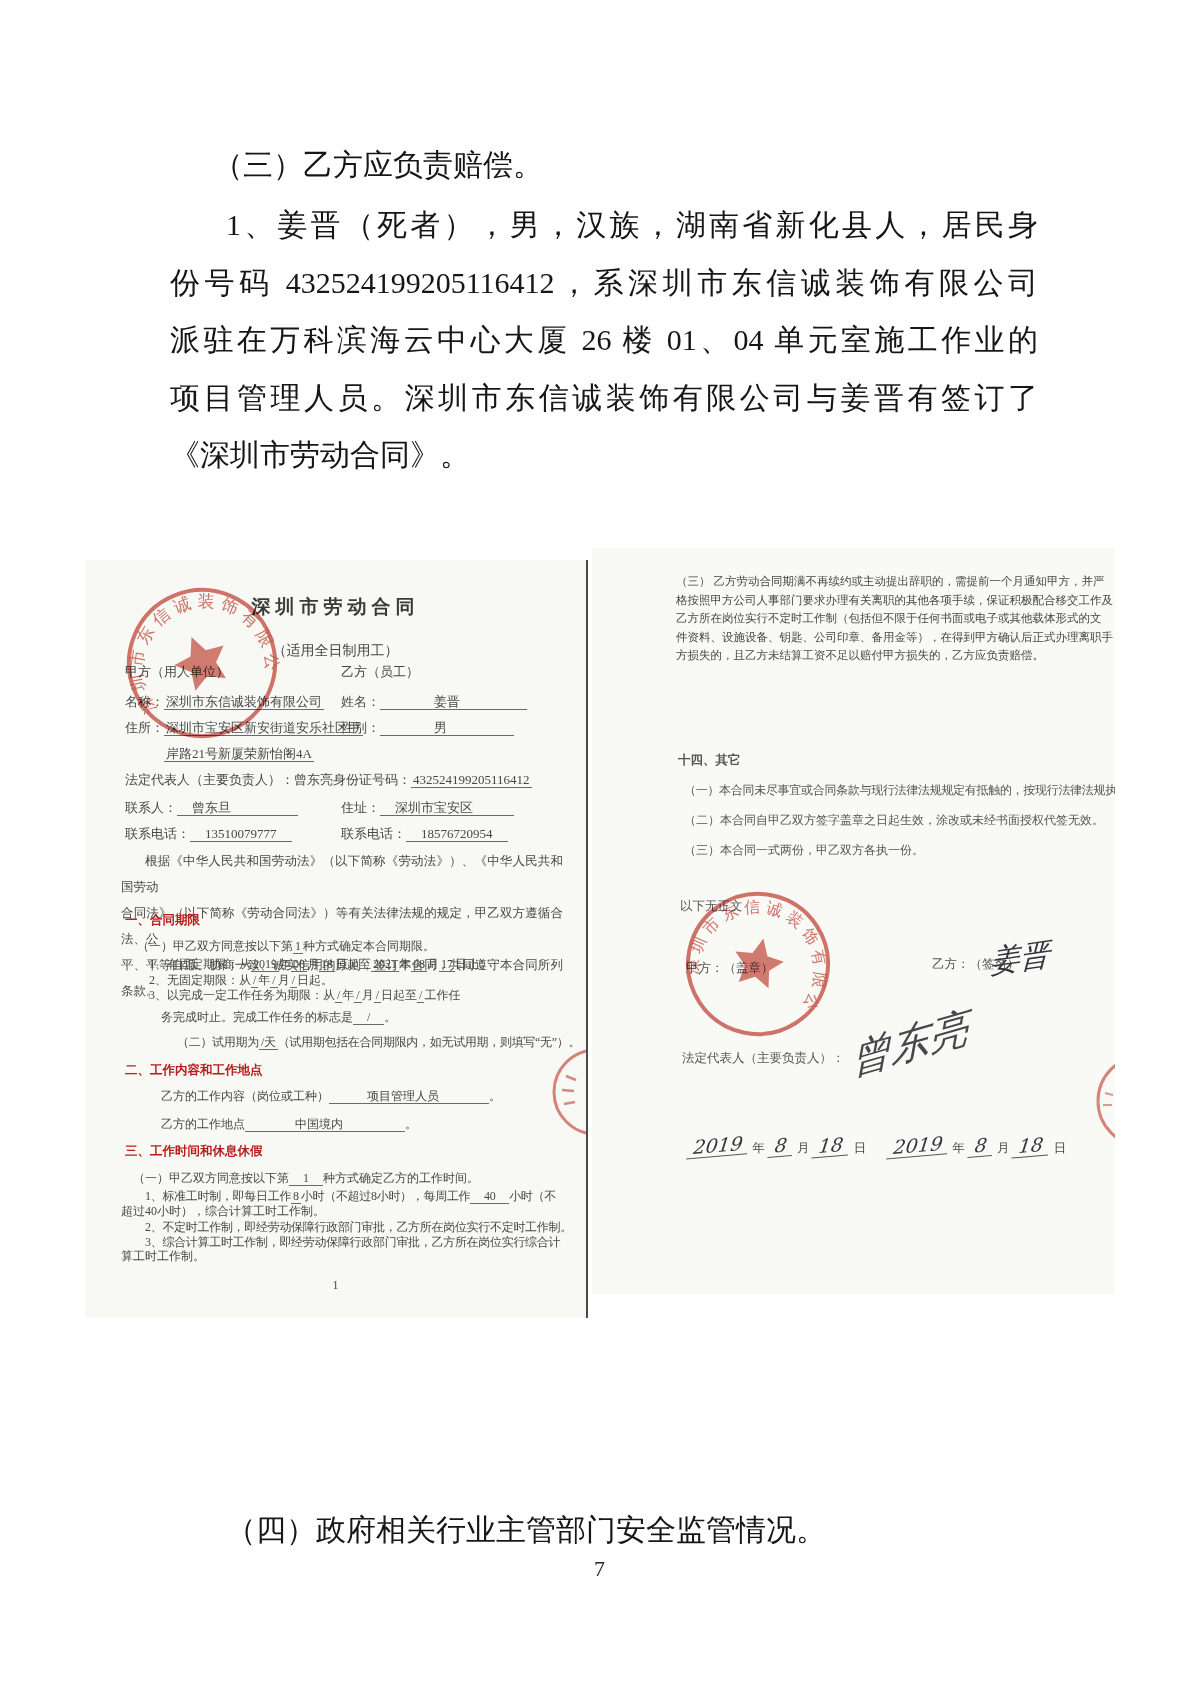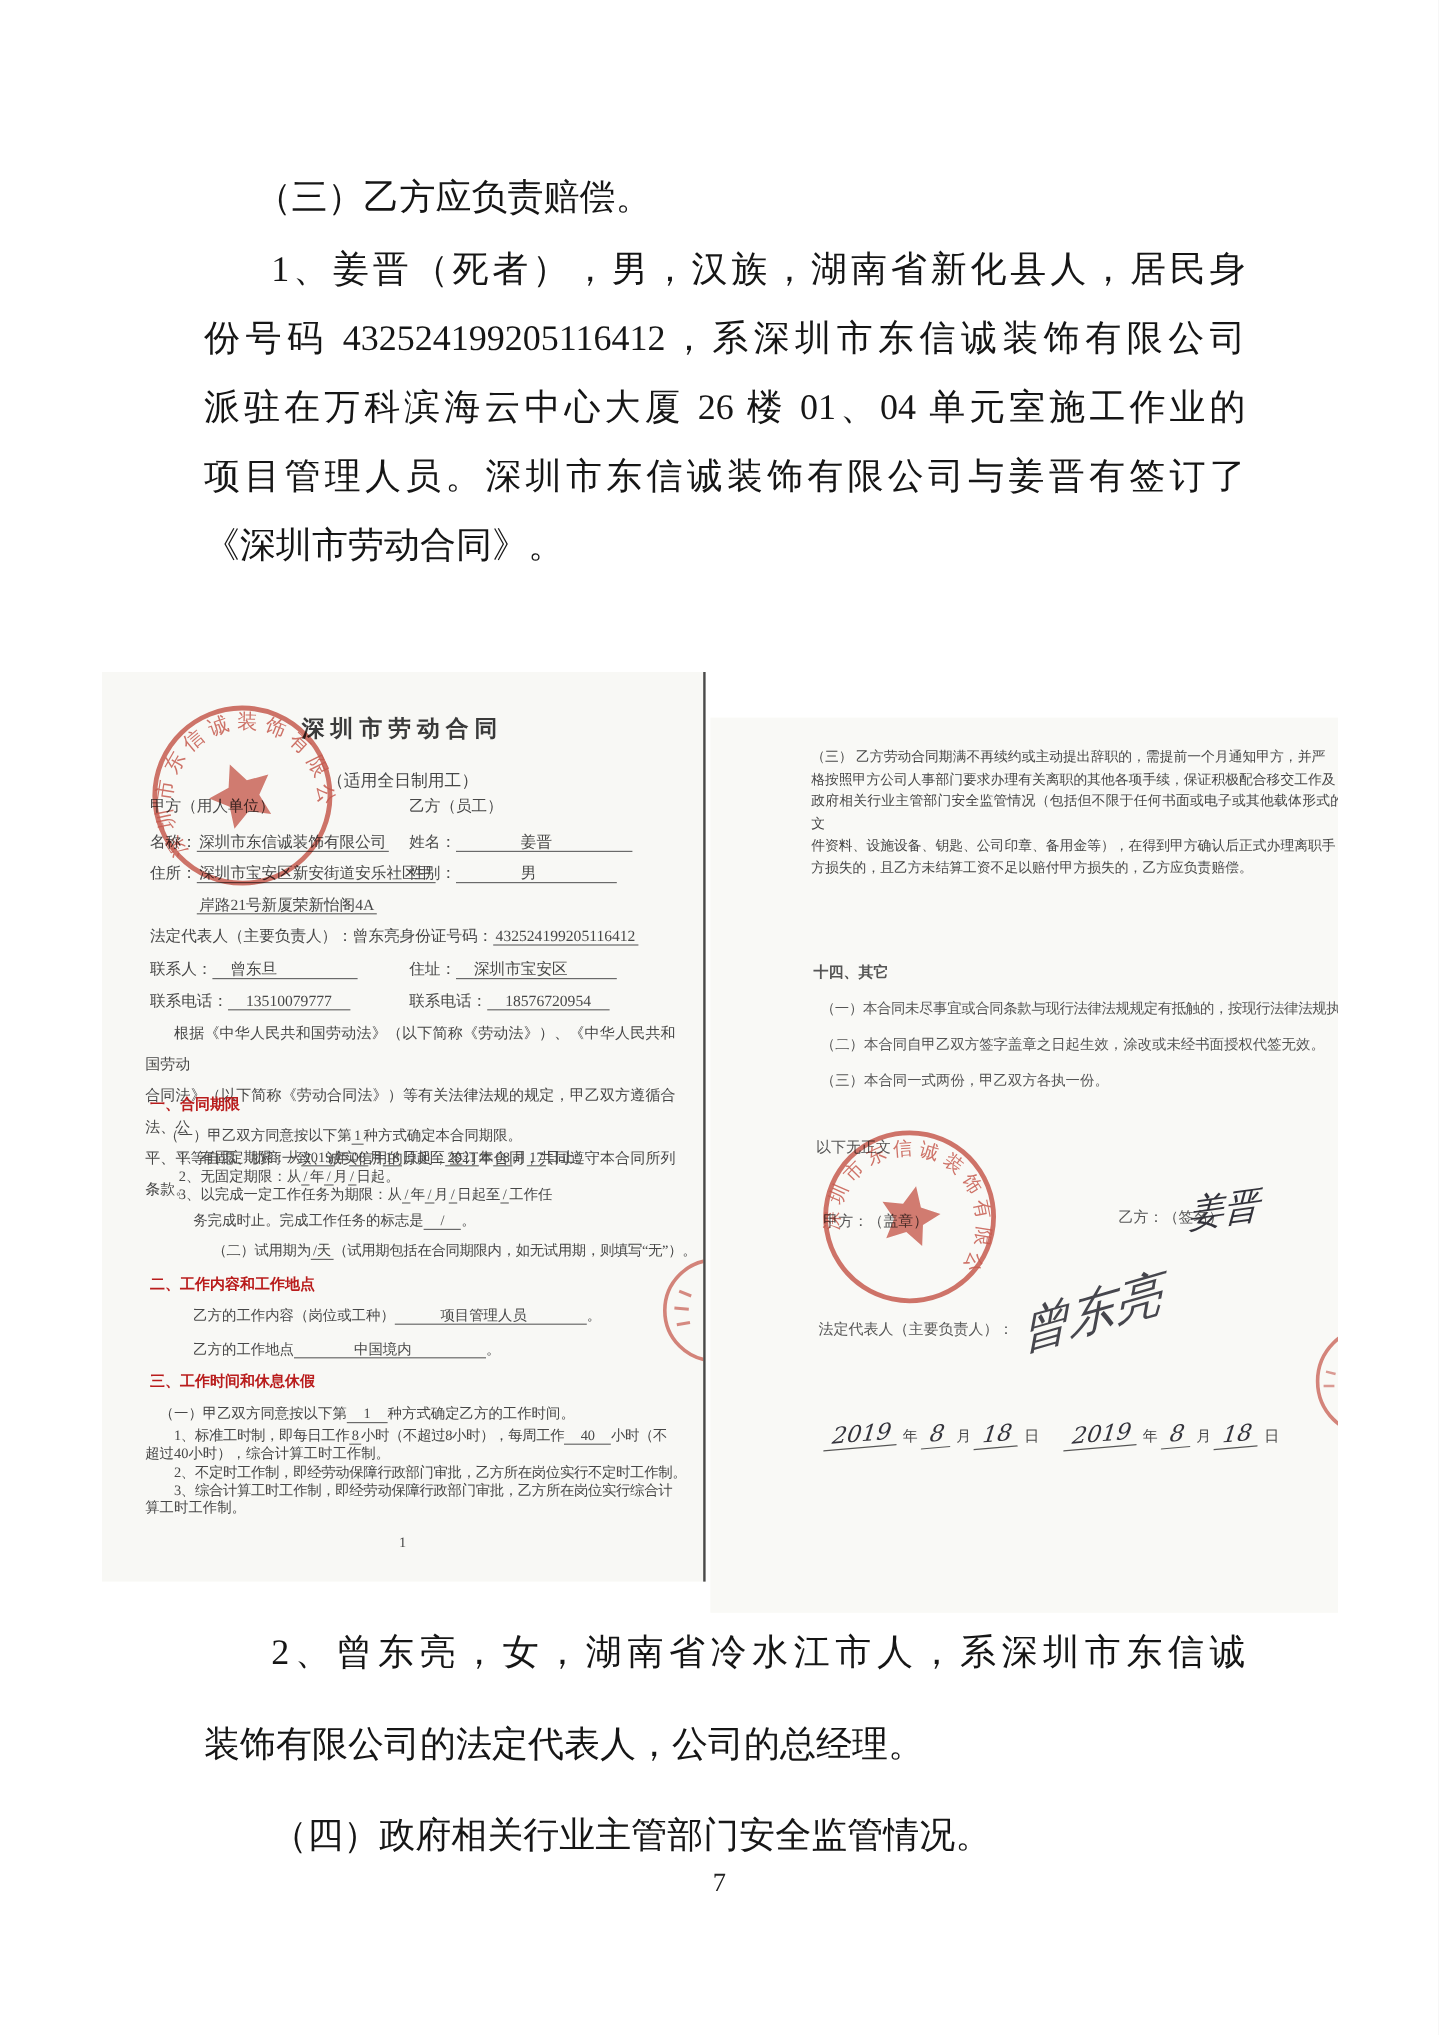--- a/index.html
+++ b/index.html
@@ -9,21 +9,21 @@
   .mtext{position:absolute;left:170px;width:868px;font-size:30px;color:#161616;}
   .mline{height:57.6px;line-height:57.6px;white-space:nowrap;}
   .mline.big{height:76px;line-height:76px;}
   .mline.fill{white-space:normal;text-align:justify;text-align-last:justify;}
   .ind2{text-indent:56px;}
   .ind15{text-indent:43px;}
   .pagenum{position:absolute;left:0;right:0;top:1556px;text-align:center;font-size:22px;color:#222;}
   
   .scanpage{position:absolute;overflow:hidden;}
   .lpage{left:85px;top:560px;width:501px;height:758px;background:#f8f8f5;border-right:2px solid #4a4a4a;}
-  .rpage{left:592px;top:598px;width:523px;height:746px;background:#f9f9f6;}
+  .rpage{left:592px;top:548px;width:523px;height:746px;background:#f9f9f6;}
   .scanpage *{color:#474747;}
   .abs{position:absolute;}
   .ctr{left:0;right:0;text-align:center;}
   .ctitle{font-size:19px;font-weight:bold;letter-spacing:5px;color:#3a3a3a;}
   .csub{font-size:14px;}
   .f13{font-size:13px;}.f125{font-size:12.5px;}.f12{font-size:12px;}
   .tight{letter-spacing:-0.3px;}
   .hd{font-weight:700;font-family:"Liberation Sans","DejaVu Sans",sans-serif;color:#b91c1c;}
   .u{border-bottom:1px solid #6a6a6a;padding:0 2px;}
   .c1{position:absolute;left:40px;white-space:nowrap;}
@@ -130,21 +130,21 @@
     <svg class="stamp" style="left:461px;top:482px;" width="100" height="100" viewBox="0 0 100 100">
       <circle cx="50" cy="50" r="42" fill="none" stroke="#c0392b" stroke-width="3" opacity="0.75"></circle>
       <path d="M20 34 l10 4 M16 48 l12 1 M18 62 l11 -2" stroke="#c0392b" stroke-width="2.5" fill="none" opacity="0.7"></path>
     </svg>
   </div>
 
   <div class="scanpage rpage">
     <div class="abs rclause" style="top:24px;">
       <div>（三）  乙方劳动合同期满不再续约或主动提出辞职的，需提前一个月通知甲方，并严</div>
       <div>格按照甲方公司人事部门要求办理有关离职的其他各项手续，保证积极配合移交工作及</div>
-      <div>政府相关行业主管部门安全监管情况（包括但不限于任何书面或电子或其他载体形式的文</div>
+      <div>乙方所在岗位实行不定时工作制（包括但不限于任何书面或电子或其他载体形式的文</div>
       <div>件资料、设施设备、钥匙、公司印章、备用金等），在得到甲方确认后正式办理离职手</div>
       <div>方损失的，且乙方未结算工资不足以赔付甲方损失的，乙方应负责赔偿。</div>
     </div>
 
     <div class="abs f125 hd nw" style="top:204px;left:86px;">十四、其它</div>
     <div class="abs f12 nw tight" style="top:234px;left:92px;">（一）本合同未尽事宜或合同条款与现行法律法规规定有抵触的，按现行法律法规执行。</div>
     <div class="abs f12 nw" style="top:264px;left:92px;">（二）本合同自甲乙双方签字盖章之日起生效，涂改或未经书面授权代签无效。</div>
     <div class="abs f12 nw" style="top:294px;left:92px;">（三）本合同一式两份，甲乙双方各执一份。</div>
 
     <div class="abs f125 nw" style="top:350px;left:88px;">以下无正文</div>
@@ -172,22 +172,18 @@
         <textPath href="#sealPathB" startOffset="4%" textLength="246">深圳市东信诚装饰有限公司</textPath>
       </text>
     </svg>
 
     <svg class="stamp" style="left:501px;top:503px;" width="100" height="100" viewBox="0 0 100 100">
       <circle cx="50" cy="50" r="45" fill="none" stroke="#c0392b" stroke-width="3" opacity="0.75"></circle>
       <path d="M12 42 l8 2 M10 54 l9 0" stroke="#c0392b" stroke-width="2" fill="none" opacity="0.6"></path>
     </svg>
   </div>
 
-  <div class="mtext" style="top:1340px;">
-    <div class="mline big fill ind2">2、曾东亮，女，湖南省冷水江市人，系深圳市东信诚</div>
-    <div class="mline big">装饰有限公司的法定代表人，公司的总经理。</div>
-  </div>
   <div class="mtext" style="top:1492px;">
     <div class="mline big ind2">（四）政府相关行业主管部门安全监管情况。</div>
   </div>
 
   <div class="pagenum">7</div>
 </div>
 
 </body></html>

